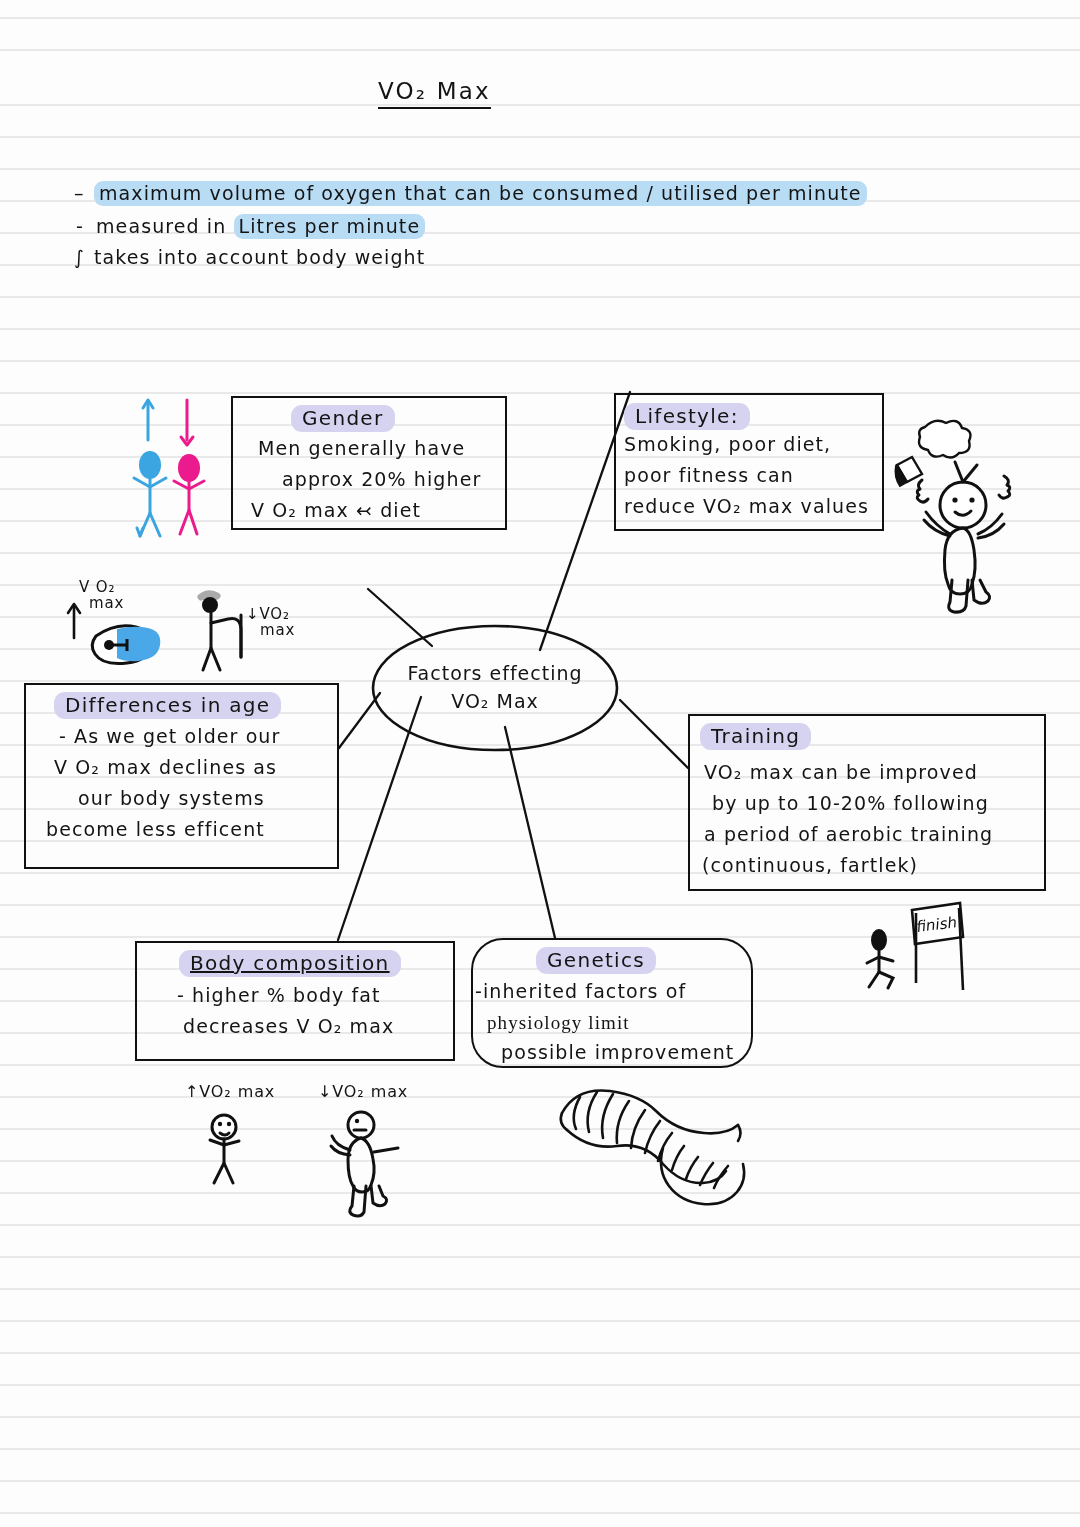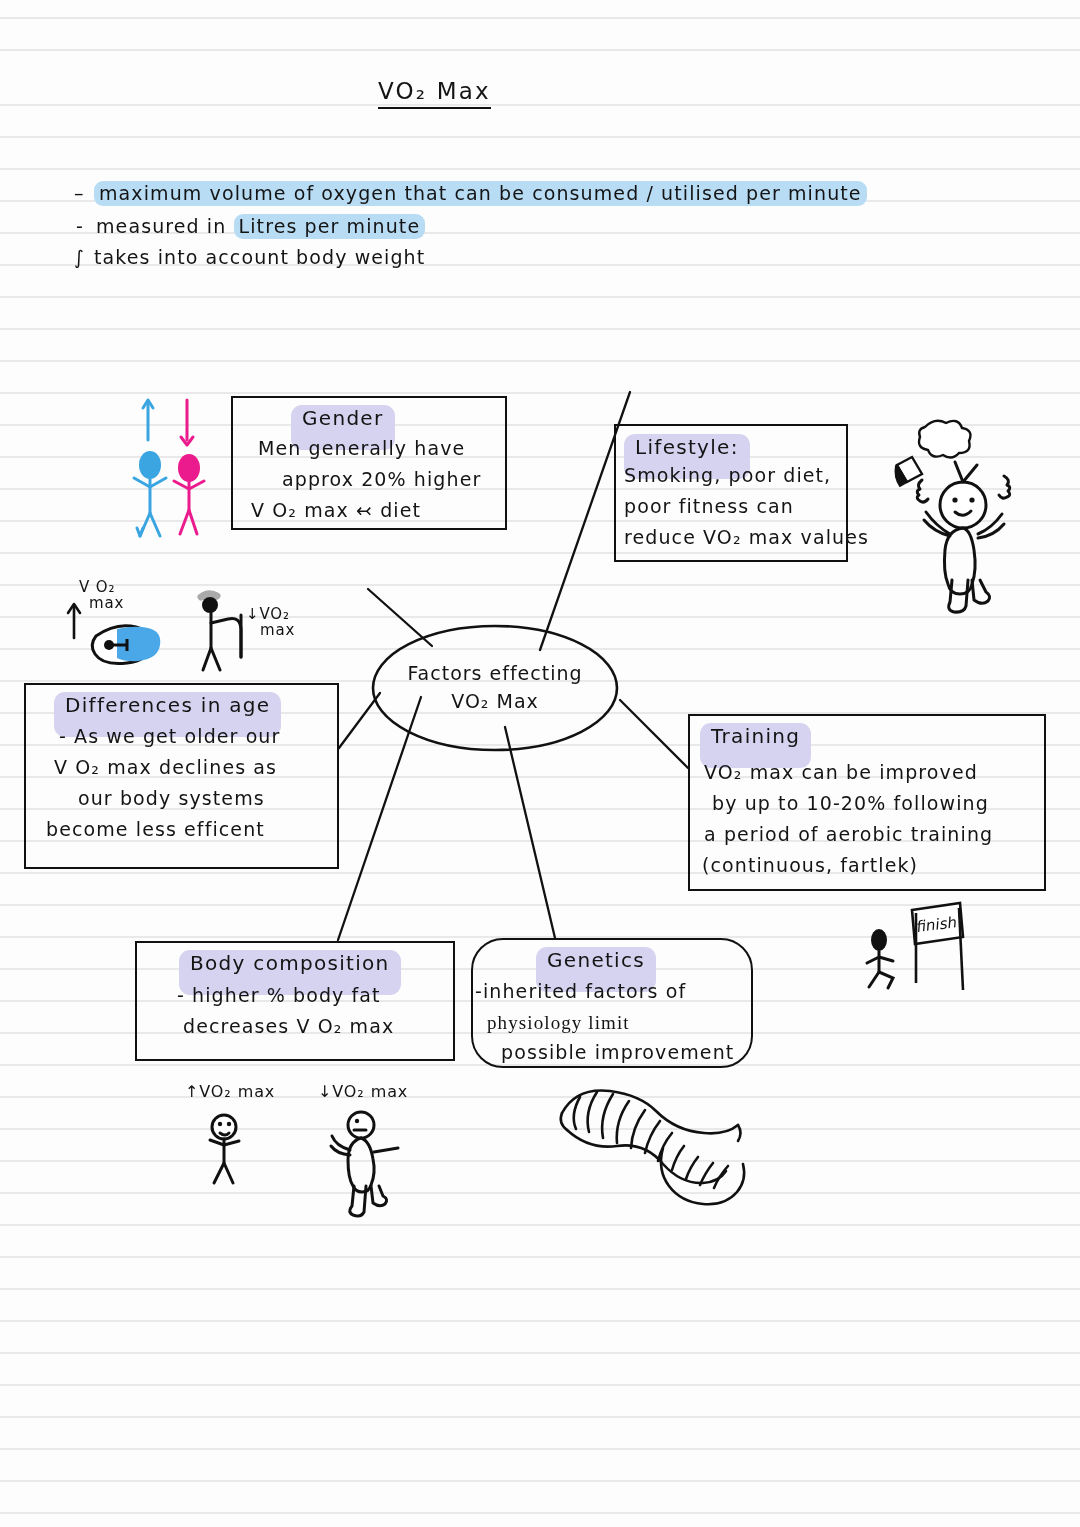--- a/index.html
+++ b/index.html
@@ -67,21 +67,21 @@
   #b3 { left: 74px;  top: 246px; }
 
   .hl-blue {
     background: #b9dcf5;
     border-radius: 9px;
     padding: 1px 5px 2px 5px;
   }
   .hl-lav {
     background: #d5d3f0;
     border-radius: 11px;
-    padding: 1px 11px 20px 11px;
+    padding: 1px 11px 2px 11px;
   }
 
   .bmark { display:inline-block; width: 20px; }
 
   
   #ink {
     position: absolute;
     left: 0; top: 0;
     width: 1080px; height: 1527px;
     pointer-events: none;
@@ -106,21 +106,21 @@
   }
 
   
   #box-gender { left: 231px; top: 396px; width: 276px; height: 134px; }
   #box-gender .bhead { position:absolute; left: 58px;  top: 8px; }
   #box-gender .l1   { position:absolute; left: 25px;  top: 41px; }
   #box-gender .l2   { position:absolute; left: 49px;  top: 72px; }
   #box-gender .l3   { position:absolute; left: 18px;  top: 103px; }
 
   
-  #box-lifestyle { left: 614px; top: 393px; width: 234px; height: 138px; margin-top: 31px; }
+  #box-lifestyle { left: 614px; top: 393px; width: 270px; height: 138px; }
   #box-lifestyle .bhead { position:absolute; left: 8px;  top: 9px; }
   #box-lifestyle .l1   { position:absolute; left: 8px;  top: 40px; }
   #box-lifestyle .l2   { position:absolute; left: 8px;  top: 71px; }
   #box-lifestyle .l3   { position:absolute; left: 8px;  top: 102px; }
 
   
   #box-age { left: 24px; top: 683px; width: 315px; height: 186px; }
   #box-age .bhead { position:absolute; left: 28px; top: 8px; }
   #box-age .l1   { position:absolute; left: 33px; top: 42px; }
   #box-age .l2   { position:absolute; left: 28px; top: 73px; }
@@ -130,21 +130,21 @@
   
   #box-training { left: 688px; top: 714px; width: 358px; height: 177px; }
   #box-training .bhead { position:absolute; left: 10px; top: 8px; }
   #box-training .l1   { position:absolute; left: 14px; top: 47px; }
   #box-training .l2   { position:absolute; left: 22px; top: 78px; }
   #box-training .l3   { position:absolute; left: 14px; top: 109px; }
   #box-training .l4   { position:absolute; left: 12px; top: 140px; }
 
   
   #box-body { left: 135px; top: 941px; width: 320px; height: 120px; }
-  #box-body .bhead { position:absolute; left: 42px; top: 8px; }
+  #box-body .bhead { position:absolute; left: 42px; top: 8px; text-decoration: underline; }
   #box-body .l1   { position:absolute; left: 40px; top: 43px; }
   #box-body .l2   { position:absolute; left: 46px; top: 74px; }
 
   
   #box-genetics { left: 471px; top: 938px; width: 282px; height: 130px; border-radius: 32px; }
   #box-genetics .bhead { position:absolute; left: 63px; top: 8px; }
   #box-genetics .l1   { position:absolute; left: 2px;  top: 42px; }
   #box-genetics .l2   { position:absolute; left: 14px; top: 73px; font-family: Liberation Serif, serif; }
   #box-genetics .l3   { position:absolute; left: 28px; top: 103px; }
 

